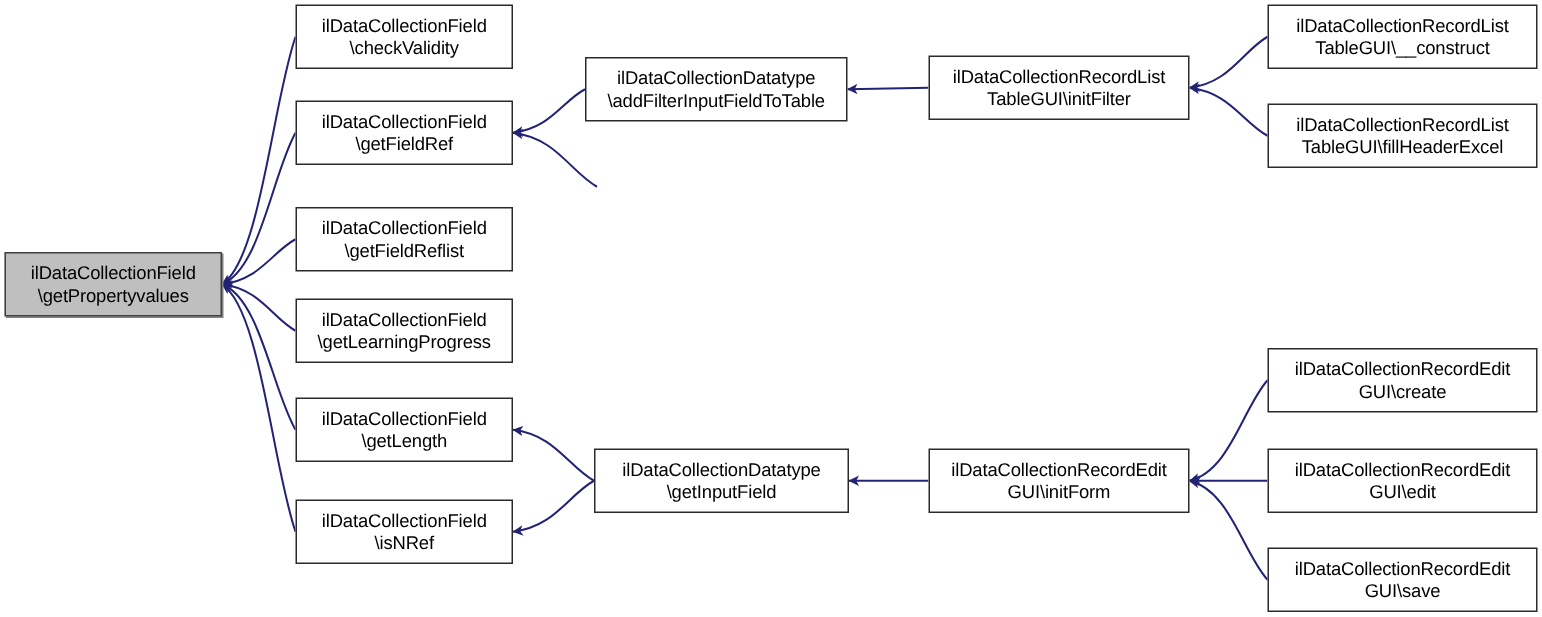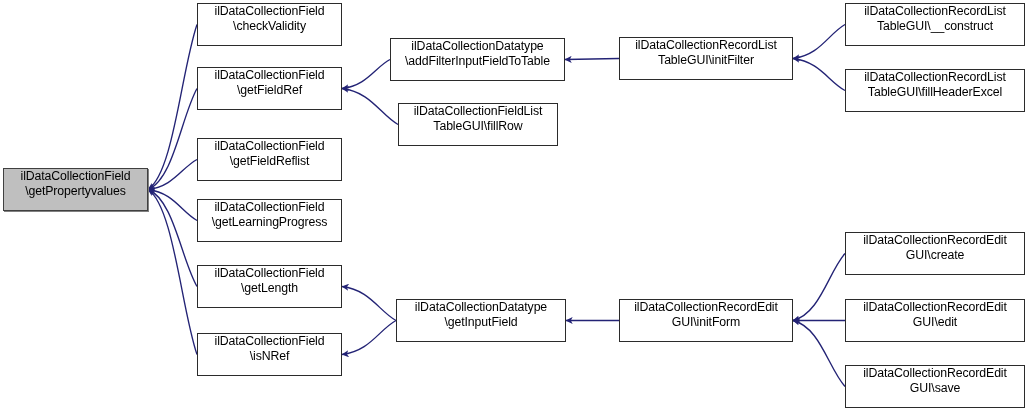--- a/index.html
+++ b/index.html
@@ -23,21 +23,21 @@
     height: 411px;
     pointer-events: none;
   }
   .node {
     position: absolute;
     box-sizing: border-box;
     border: 1px solid #2b2b2b;
     background: #ffffff;
     color: #000000;
     display: flex;
-    align-items: flex-start;
+    align-items: center;
     justify-content: center;
     text-align: center;
     font-size: 12.3px;
     line-height: 14.6px;
     letter-spacing: -0.1px;
     z-index: 2;
   }
   .node.current {
     background: #bfbfbf;
     border: 1px solid #404040;
@@ -104,24 +104,20 @@
 \getLength</span>
     </div>
     <div class="node" style="left: 197px; top: 333px; width: 145px; height: 43px;">
       <span class="label">ilDataCollectionField
 \isNRef</span>
     </div>
     <div class="node" style="left: 390px; top: 38px; width: 175px; height: 43px;">
       <span class="label">ilDataCollectionDatatype
 \addFilterInputFieldToTable</span>
     </div>
-    <div class="node" style="left: 398px; top: 103px; width: 160px; height: 43px;">
-      <span class="label">ilDataCollectionFieldList
-TableGUI\fillRow</span>
-    </div>
     <div class="node" style="left: 396px; top: 299px; width: 170px; height: 43px;">
       <span class="label">ilDataCollectionDatatype
 \getInputField</span>
     </div>
     <div class="node" style="left: 619px; top: 37px; width: 174px; height: 43px;">
       <span class="label">ilDataCollectionRecordList
 TableGUI\initFilter</span>
     </div>
     <div class="node" style="left: 619px; top: 299px; width: 174px; height: 43px;">
       <span class="label">ilDataCollectionRecordEdit

